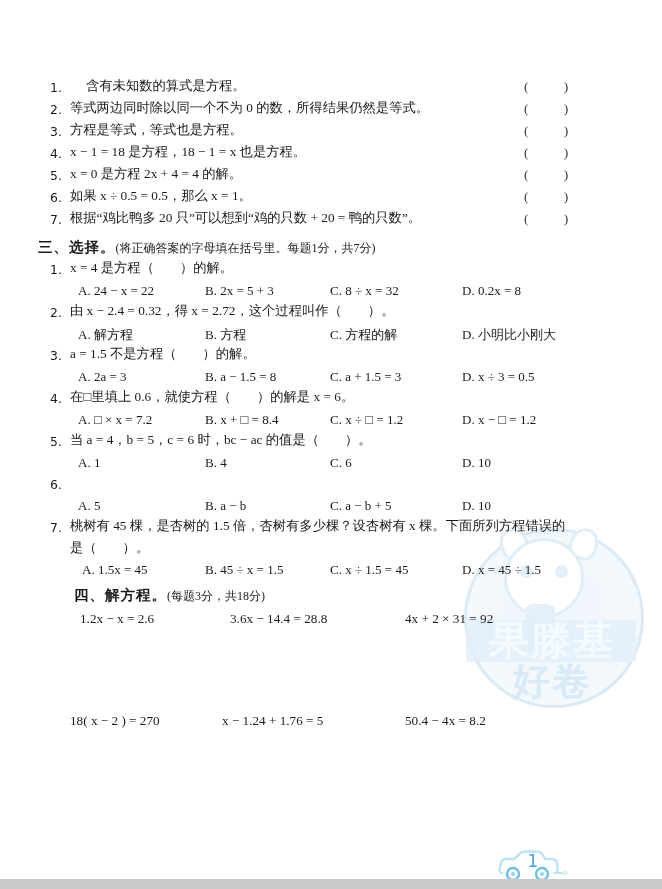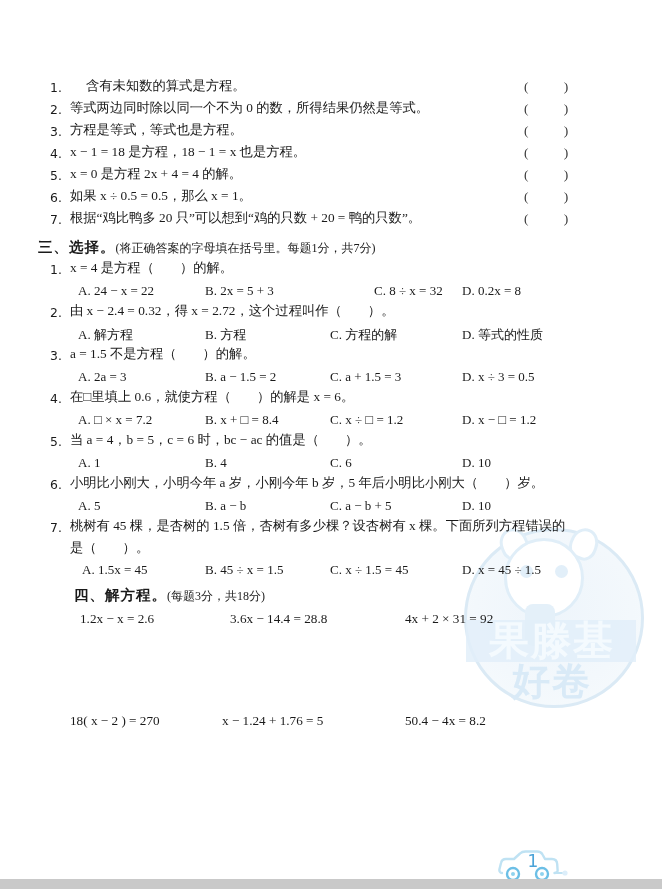--- a/index.html
+++ b/index.html
@@ -244,38 +244,38 @@
     <div class="section-head" style="left:38px; top:238px;">
       <span class="sh-title">三、选择。</span><span class="sh-note">(将正确答案的字母填在括号里。每题1分，共7分)</span>
     </div>
 
     <div class="q-num" style="left:50px; top:262px;">1.</div>
     <div class="q" style="left:70px; top:261px;">
       <span>x = 4 是方程（</span><span style="display:inline-block;width:26px"></span><span>）的解。</span>
     </div>
     <div class="opt" style="left:78px;  top:283px;">A. 24 − x = 22</div>
     <div class="opt" style="left:205px; top:283px;">B. 2x = 5 + 3</div>
-    <div class="opt" style="left:330px; top:283px;margin-left:44px;">C. 8 ÷ x = 32</div>
+    <div class="opt" style="left:330px; top:283px;">C. 8 ÷ x = 32</div>
     <div class="opt" style="left:462px; top:283px;">D. 0.2x = 8</div>
 
     <div class="q-num" style="left:50px; top:305px;">2.</div>
     <div class="q" style="left:70px; top:304px;">
       <span>由 x − 2.4 = 0.32，得 x = 2.72，这个过程叫作（</span><span style="display:inline-block;width:26px"></span><span>）。</span>
     </div>
     <div class="opt" style="left:78px;  top:326px;">A. 解方程</div>
     <div class="opt" style="left:205px; top:326px;">B. 方程</div>
     <div class="opt" style="left:330px; top:326px;">C. 方程的解</div>
-    <div class="opt" style="left:462px; top:326px;">D. 等式的性质</div>
+    <div class="opt" style="left:462px; top:326px;">D. 小明比小刚大</div>
 
     <div class="q-num" style="left:50px; top:348px;">3.</div>
     <div class="q" style="left:70px; top:347px;">
       <span>a = 1.5 不是方程（</span><span style="display:inline-block;width:26px"></span><span>）的解。</span>
     </div>
     <div class="opt" style="left:78px;  top:369px;">A. 2a = 3</div>
-    <div class="opt" style="left:205px; top:369px;">B. a − 1.5 = 2</div>
+    <div class="opt" style="left:205px; top:369px;">B. a − 1.5 = 8</div>
     <div class="opt" style="left:330px; top:369px;">C. a + 1.5 = 3</div>
     <div class="opt" style="left:462px; top:369px;">D. x ÷ 3 = 0.5</div>
 
     <div class="q-num" style="left:50px; top:391px;">4.</div>
     <div class="q" style="left:70px; top:390px;">
       <span>在□里填上 0.6，就使方程（</span><span style="display:inline-block;width:26px"></span><span>）的解是 x = 6。</span>
     </div>
     <div class="opt" style="left:78px;  top:412px;">A. □ × x = 7.2</div>
     <div class="opt" style="left:205px; top:412px;">B. x + □ = 8.4</div>
     <div class="opt" style="left:330px; top:412px;">C. x ÷ □ = 1.2</div>
@@ -284,23 +284,20 @@
     <div class="q-num" style="left:50px; top:434px;">5.</div>
     <div class="q" style="left:70px; top:433px;">
       <span>当 a = 4，b = 5，c = 6 时，bc − ac 的值是（</span><span style="display:inline-block;width:26px"></span><span>）。</span>
     </div>
     <div class="opt" style="left:78px;  top:455px;">A. 1</div>
     <div class="opt" style="left:205px; top:455px;">B. 4</div>
     <div class="opt" style="left:330px; top:455px;">C. 6</div>
     <div class="opt" style="left:462px; top:455px;">D. 10</div>
 
     <div class="q-num" style="left:50px; top:477px;">6.</div>
-    <div class="q" style="left:70px; top:476px;">
-      <span>小明比小刚大，小明今年 a 岁，小刚今年 b 岁，5 年后小明比小刚大（</span><span style="display:inline-block;width:26px"></span><span>）岁。</span>
-    </div>
     <div class="opt" style="left:78px;  top:498px;">A. 5</div>
     <div class="opt" style="left:205px; top:498px;">B. a − b</div>
     <div class="opt" style="left:330px; top:498px;">C. a − b + 5</div>
     <div class="opt" style="left:462px; top:498px;">D. 10</div>
 
     <div class="q-num" style="left:50px; top:520px;">7.</div>
     <div class="q" style="left:70px; top:519px;">桃树有 45 棵，是杏树的 1.5 倍，杏树有多少棵？设杏树有 x 棵。下面所列方程错误的</div>
     <div class="q" style="left:70px; top:541px;">
       <span>是（</span><span style="display:inline-block;width:26px"></span><span>）。</span>
     </div>

